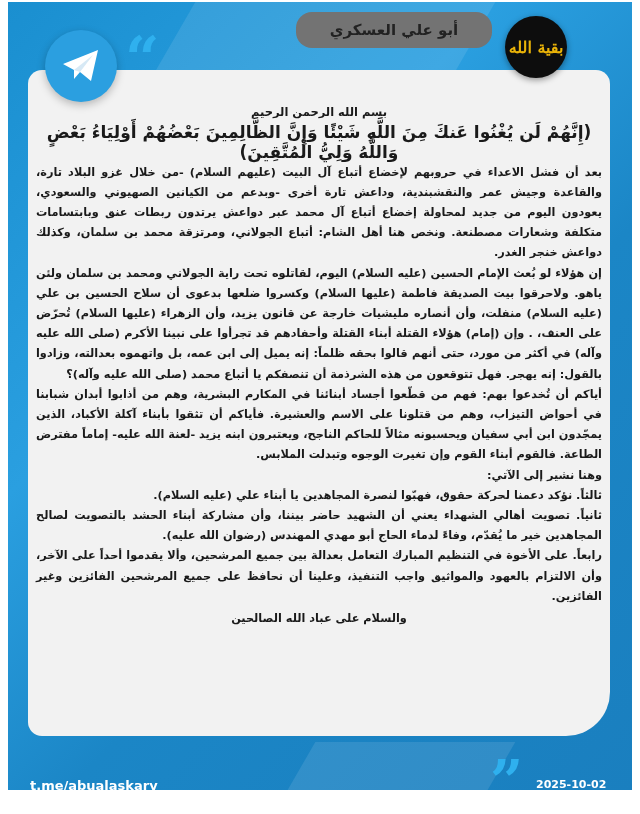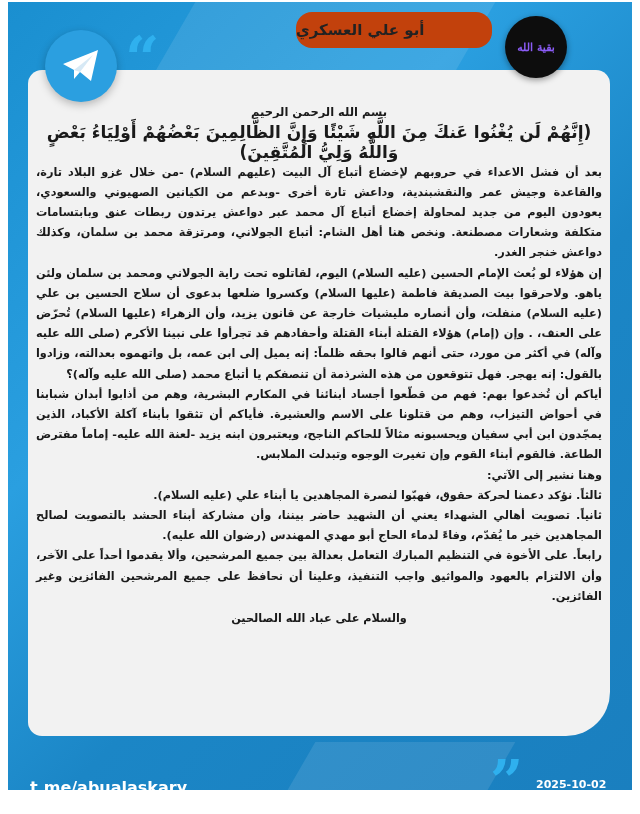--- a/index.html
+++ b/index.html
@@ -10,48 +10,48 @@
     overflow:hidden;
   }
   .shine1 { position:absolute; left:170px; top:-30px; width:300px; height:120px; background:rgba(255,255,255,0.10); transform:skewX(-30deg); }
   .shine2 { position:absolute; left:290px; top:740px; width:200px; height:60px; background:rgba(255,255,255,0.10); transform:skewX(-30deg); }
   .content {
     position:absolute; left:28px; top:70px; width:582px; height:666px;
     background:#f2f2f2; border-radius:14px 14px 44px 14px;
   }
   .header-pill {
     position:absolute; left:296px; top:12px; width:196px; height:36px;
-    background:#c2410c; border-radius:16px;
-    display:flex; align-items:center; 
+    background:#737373; border-radius:16px;
+    display:flex; align-items:center; justify-content:center;
   }
   .header-pill span { font-weight:bold; font-size:15px; color:#222; }
   .tg-circle {
     position:absolute; left:45px; top:30px; width:72px; height:72px; border-radius:50%;
     background:#2b9fe0; box-shadow:0 3px 8px rgba(0,0,0,0.25);
     display:flex; align-items:center; justify-content:center;
   }
   .quote-open { position:absolute; left:125px; top:28px; font-size:60px; font-weight:bold; color:#2fb0ee; line-height:1; font-family:"DejaVu Serif", serif; }
   .quote-close { position:absolute; left:490px; top:752px; font-size:58px; font-weight:bold; color:#2fb0ee; line-height:1; font-family:"DejaVu Serif", serif; }
   .logo {
     position:absolute; left:505px; top:16px; width:62px; height:62px; border-radius:50%;
     background:#0d0d0d; box-shadow:0 2px 6px rgba(0,0,0,0.4);
     display:flex; align-items:center; justify-content:center;
   }
-  .logo span { color:#8b5cf6; font-size:11px; font-weight:bold; font-family:"DejaVu Serif", serif; }
+  .logo span { color:#eab308; font-size:16px; font-weight:bold; font-family:"DejaVu Serif", serif; }
   .text-area {
     position:absolute; left:36px; top:96px; width:566px;
     direction:rtl; text-align:justify; color:#1a1a1a;
     font-size:11.3px; font-weight:bold; line-height:20.2px;
   }
   .center { text-align:center; }
   .basmala { font-size:11.5px; margin-top:6px; }
   .verse { font-size:17px; }
   .para { margin:0; }
   .closing { text-align:center; margin-top:2px; }
-  .footer-link { position:absolute; left:30px; top:778px; color:#ffffff; font-weight:bold; font-size:16px; }
+  .footer-link { position:absolute; left:30px; top:778px; color:#ffffff; font-weight:bold; font-size:13px; }
   .footer-date { position:absolute; left:536px; top:778px; color:#ffffff; font-weight:bold; font-size:11px; }
 </style>
 </head>
 <body>
 
 <div class="container">
   <div class="shine1"></div>
   <div class="shine2"></div>
 </div>
 

